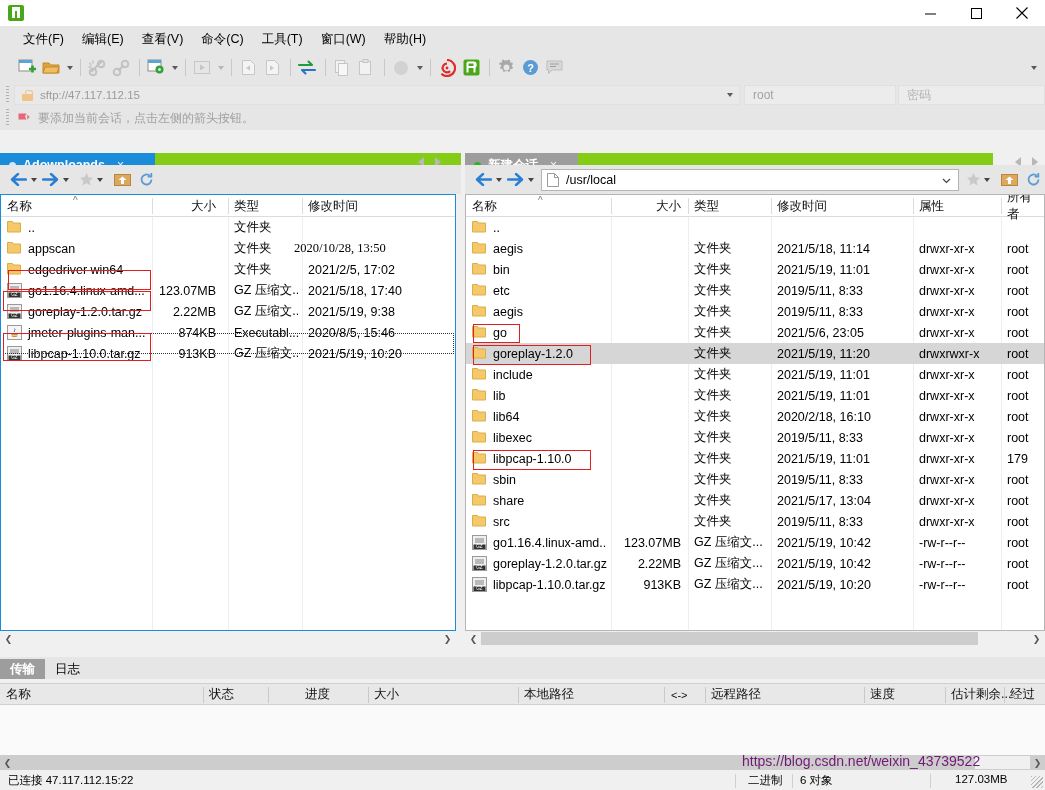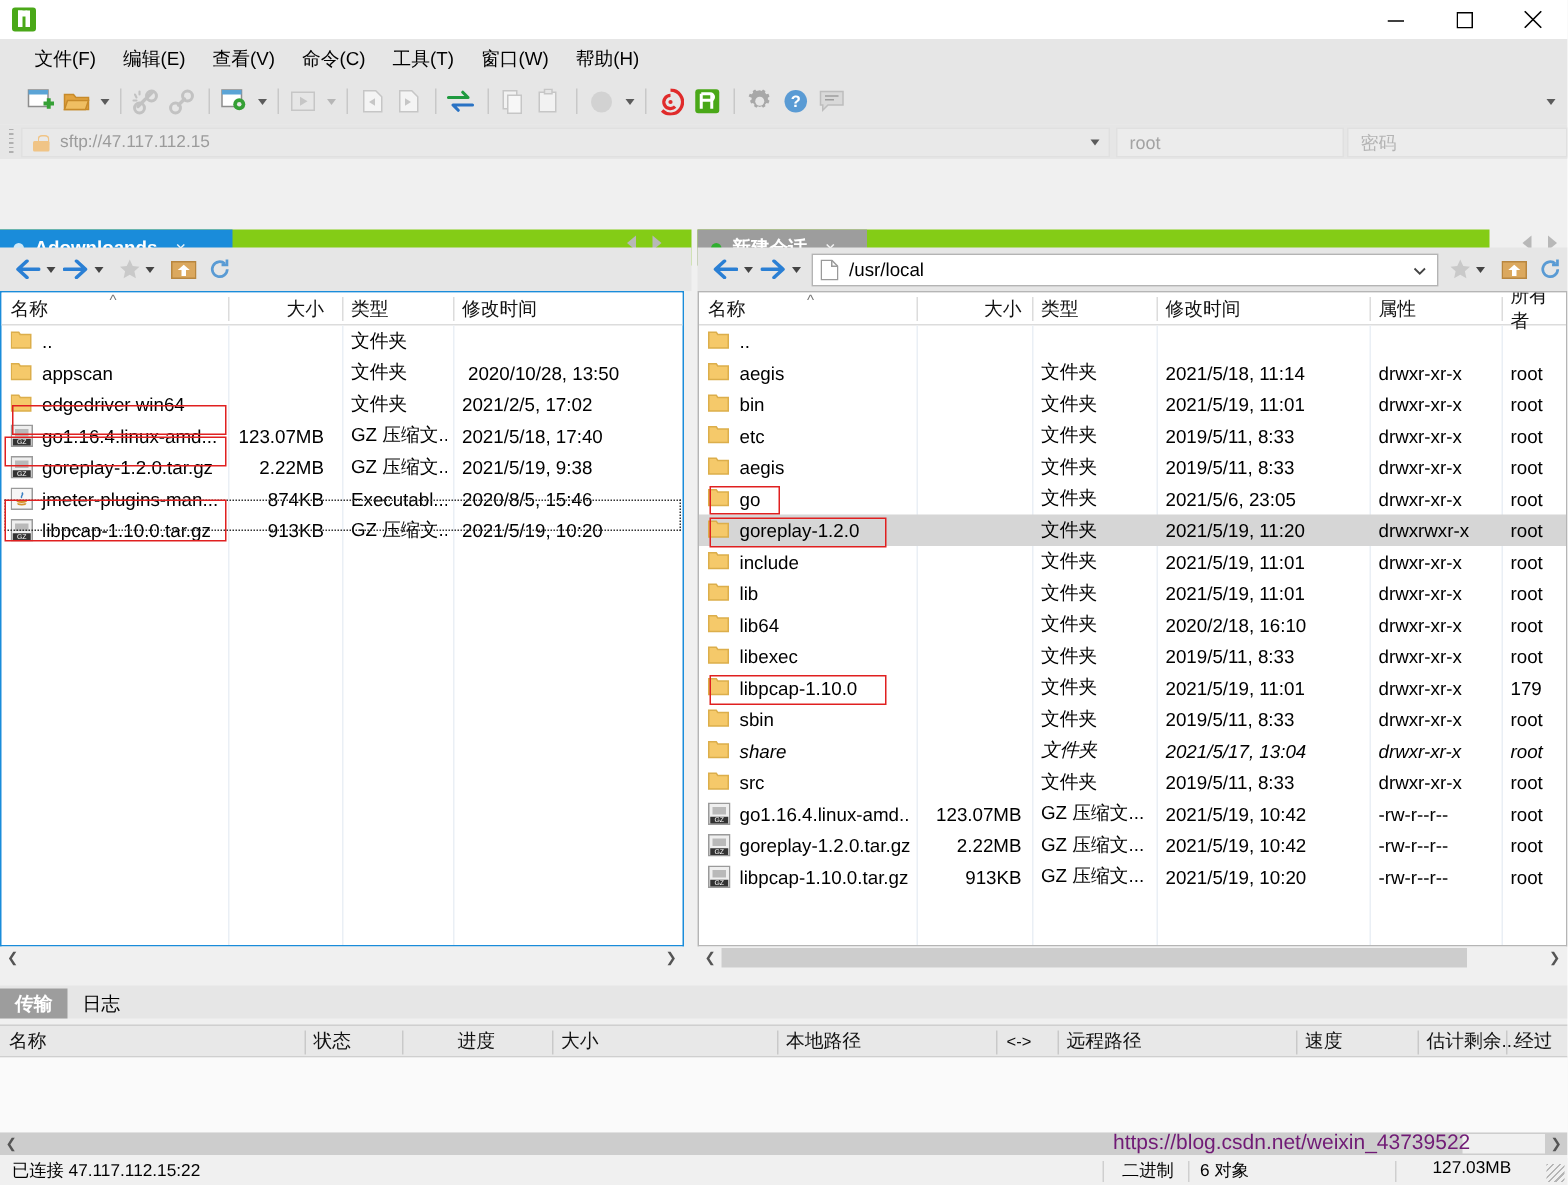--- a/index.html
+++ b/index.html
@@ -369,20 +369,30 @@
     <div class="addr-grip"></div>
     <div class="addr-host">
       <div class="lock"></div>
       <div class="addr-host-text">sftp://47.117.112.15</div>
       <div class="addr-caret"></div>
     </div>
     <div class="addr-user">root</div>
     <div class="addr-pass">密码</div>
   </div>
 
+  <div class="hintbar">
+    <div class="hint-grip"></div>
+    <div class="hint-flag">
+      <svg width="13" height="12" viewBox="0 0 13 12">
+        <path d="M0.5 1.5h8l-1.5 3 1.5 3h-8z" fill="#e9657a"></path>
+        <path d="M9 2.5l3 2.5-3 2.5z" fill="#d98a8a"></path>
+      </svg>
+    </div>
+    <div class="hint-text">要添加当前会话，点击左侧的箭头按钮。</div>
+  </div>
 
   <div class="panel" style="left:0; top:141px; width:461px; height:508px;">
 
     <div class="tabstrip" style="width:461px;">
       <div class="tab active" style="width:155px;">
         <span class="dot"></span>
         <span>Adownloands</span>
         <span class="x">×</span>
       </div>
       <div class="tabnav" style="left:418px;">
@@ -466,21 +476,21 @@
         <div class="cell" style="left:6px;width:143px;">
           <span class="ic">
               <svg width="15" height="14" viewBox="0 0 15 14">
                 <path d="M0.5 1.5h5l1 1.5h7v9h-13z" fill="#f5c96a" stroke="#dcae4b"></path>
               </svg>
             </span>
           <span>appscan</span>
         </div>
         <div class="cell r" style="left:151px;width:70px;padding-right:6px;"></div>
         <div class="cell" style="left:233px;width:64px;">文件夹</div>
-        <div class="cell" style="left:311px;width:140px;">2020/10/28, 13:50</div>
+        <div class="cell" style="left:293px;width:140px;font-family:Liberation Serif, serif;">2020/10/28, 13:50</div>
       </div>
 
       <div class="row" style="top:64px;">
         <div class="cell" style="left:6px;width:143px;">
           <span class="ic">
               <svg width="15" height="14" viewBox="0 0 15 14">
                 <path d="M0.5 1.5h5l1 1.5h7v9h-13z" fill="#f5c96a" stroke="#dcae4b"></path>
               </svg>
             </span>
           <span>edgedriver win64</span>
@@ -851,21 +861,21 @@
                 </svg>
               </span>
               <span>sbin</span>
             </div>
             <div class="cell r" style="left: 145px; width: 76px; padding-right: 6px;"></div>
             <div class="cell" style="left: 228px; width: 72px;">文件夹</div>
             <div class="cell" style="left: 311px; width: 132px;">2019/5/11, 8:33</div>
             <div class="cell" style="left: 453px; width: 80px;">drwxr-xr-x</div>
             <div class="cell" style="left: 541px; width: 40px;">root</div>
           </div>
-          <div class="row" style="top: 295px; font-style: italic;">
+          <div class="row" style="top: 295px;">
             <div class="cell" style="left: 6px; width: 135px;">
               <span class="ic">
                 <svg width="15" height="14" viewBox="0 0 15 14">
                   <path d="M0.5 1.5h5l1 1.5h7v9h-13z" fill="#f5c96a" stroke="#dcae4b"></path>
                 </svg>
               </span>
               <span>share</span>
             </div>
             <div class="cell r" style="left: 145px; width: 76px; padding-right: 6px;"></div>
             <div class="cell" style="left: 228px; width: 72px;">文件夹</div>

